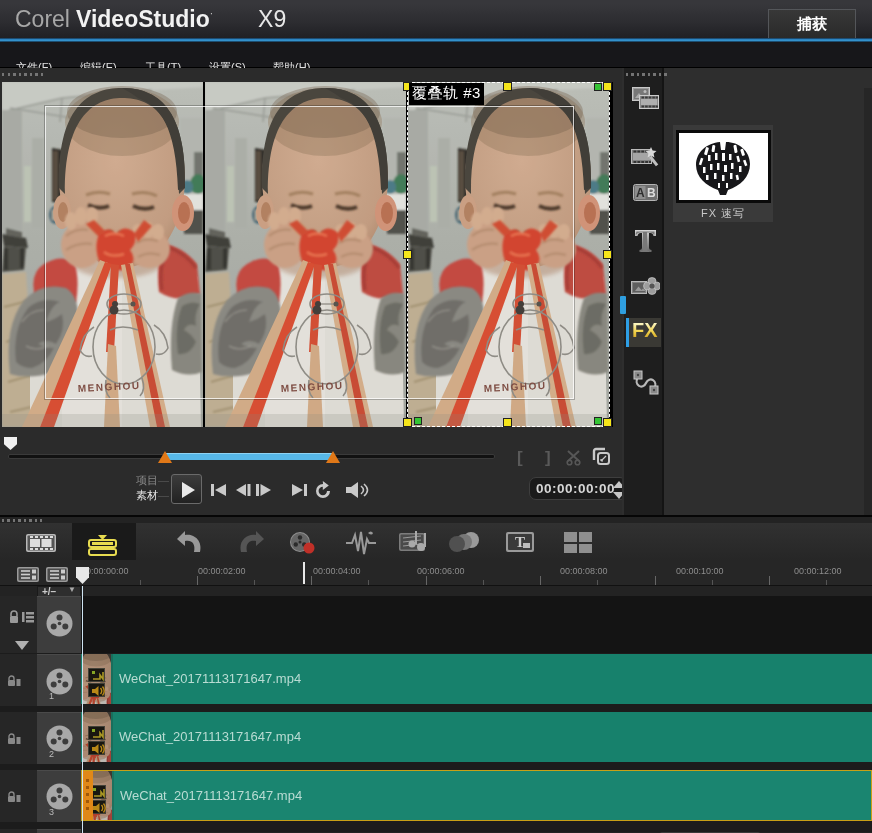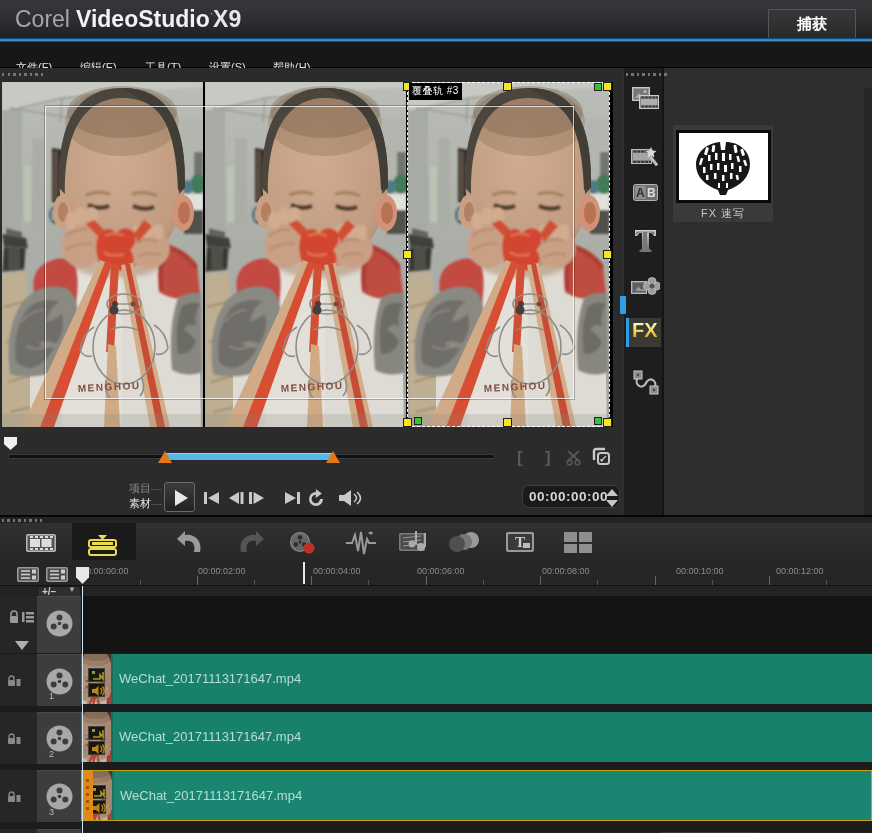--- a/index.html
+++ b/index.html
@@ -5,49 +5,49 @@
 * { margin:0; padding:0; box-sizing:border-box; }
 html,body { width:872px; height:833px; overflow:hidden; background:#000; font-family:"Liberation Sans",sans-serif; }
 #app { position:absolute; top:0; left:0; width:872px; height:833px; background:#0d0d0d; }
 .abs { position:absolute; }
 
 
 #titlebar { top:0; left:0; width:872px; height:38px; background:linear-gradient(#37373b 10%,#2c2c30 60%,#202024); }
 #logo { top:6px; left:15px; font-size:23px; color:#fff; letter-spacing:0px; }
 #logo .corel { color:#a7a7a7; font-weight:400; }
 #logo .vs { color:#f2f2f2; font-weight:700; margin-left:6px;}
-#logo .x9 { color:#e8e8e8; font-weight:700; }
+#logo .x9 { color:#e8e8e8; font-weight:400;margin-left:45px; }
 #captab { top:9px; left:768px; width:88px; height:29px; background:linear-gradient(#383838,#2a2a2a); border:1px solid #54565a; border-bottom:none; color:#fff; font-size:15px; font-weight:700; text-align:center; line-height:28px; }
 #blueline { top:38px; left:0; width:872px; height:4px; background:linear-gradient(#14304a,#2e89c8 40%,#3598d4 60%,#122c44);}
 
 
 #menubar { top:42px; left:0; width:872px; height:26px; background:#17171a; border-bottom:1px solid #000; }
 .menuitem { position:absolute; top:18px; color:#e2e2e2; font-size:11px; } .menuitem u { text-decoration:underline; }
 
 
 #preview { top:68px; left:0; width:622px; height:447px; background:#2b2b2b; }
 .gripdots { position:absolute; z-index:3; height:3px; background-image:repeating-linear-gradient(90deg,#7d7d7d 0 2.5px,transparent 2.5px 5.5px); opacity:.9;}
 #canvas { top:14px; left:2px; width:611px; height:345px; background:#000; overflow:hidden; }
 .vpanel { position:absolute; top:0; width:201px; height:345px; overflow:hidden; }
 #saferect { position:absolute; left:43px; top:24px; width:529px; height:293px; border:1px solid rgba(255,255,255,.75); box-shadow:0 0 0 1px rgba(0,0,0,.25); }
 #marquee { position:absolute; left:405px; top:0px; width:203px; height:345px; border:1px dashed #fff; outline:1px dashed #000; }
 .h { position:absolute; width:9px; height:9px; background:#f5e51b; border:1px solid #222; }
 .hg { position:absolute; width:8px; height:8px; background:#35c435; border:1px solid #222; }
-#ovlabel { position:absolute; left:407px; top:1px; background:#000; color:#fff; font-size:10px; padding:1px 3px 2px; letter-spacing:0.5px;}
+#ovlabel { position:absolute; left:407px; top:1px; background:#000; color:#fff; font-size:15px; padding:1px 3px 2px; letter-spacing:0.5px;}
 
 
 #scrubrow { top:366px; left:0; width:622px; height:36px; }
 #scrubtrack { position:absolute; left:8px; top:20px; width:487px; height:5px; background:#111; border:1px solid #3a3a3a; border-radius:2px;}
 #scrubsel { position:absolute; left:165px; top:19px; width:168px; height:7px; background:#57b8e8; border-top:1px solid #8ed4f4;}
 .trimh { position:absolute; top:17px; width:0; height:0; border-left:7px solid transparent; border-right:7px solid transparent; border-bottom:12px solid #e07818; }
 #playmark { position:absolute; left:4px; top:3px; width:13px; height:13px; background:#f0f0f0; clip-path:polygon(0 0,100% 0,100% 55%,50% 100%,0 55%); }
 .editico { position:absolute; top:16px; color:#5a5a5a; font-size:15px; font-weight:bold;}
 
 
-#transport { top:402px; left:9px; width:622px; height:45px;margin-top:8px; }
+#transport { top:402px; left:16px; width:622px; height:45px; }
 .lbl { position:absolute; font-size:11px; }
 #playbtn { position:absolute; left:155px; top:4px; width:31px; height:30px; background:linear-gradient(#3c3c3c,#222); border:1px solid #6a6a6a; border-radius:3px; }
 #playbtn:after { content:""; position:absolute; left:10px; top:7px; border-left:13px solid #e8e8e8; border-top:8px solid transparent; border-bottom:8px solid transparent; }
 #timecode { position:absolute; left:513px; top:7px; width:98px; height:23px; background:#1a1a1a; border:1px solid #3e3e3e; border-radius:7px; color:#d6d6d6; font-size:13.5px; line-height:21px; text-align:left; padding-left:6px; letter-spacing:0.5px; font-weight:bold; }
 
 
 #rightpanel { top:68px; left:622px; width:250px; height:447px; background:#2e2e2e; }
 #rtoolcol { position:absolute; left:2px; top:0; width:40px; height:447px; background:#1e1e1e; border-right:2px solid #141414; }
 #fxsel { position:absolute; left:4px; top:250px; width:35px; height:29px; background:#3a3934; border-left:3px solid #2e9fe6; }
 #fxtext { position:absolute; left:10px; top:251px; font-size:20px; font-weight:700; background:linear-gradient(#fcf6c0 20%,#f0d24a 55%,#c08a10); -webkit-background-clip:text; background-clip:text; -webkit-text-fill-color:transparent; }
@@ -510,23 +510,23 @@
           <rect x="15" y="0" width="13" height="10" fill="#8f8f8f"></rect>
         <rect x="0" y="12" width="13" height="9" fill="#8f8f8f"></rect>
           <rect x="15" y="12" width="13" height="9" fill="#8f8f8f"></rect>
       </svg>
     </div>
     <div id="ruler">
       <span class="rlabel" style="left:86px">0:00:00:00</span>
       <span class="rlabel" style="left:198px">00:00:02:00</span>
       <span class="rlabel" style="left:313px">00:00:04:00</span>
       <span class="rlabel" style="left:417px">00:00:06:00</span>
-      <span class="rlabel" style="left:542px">00:00:08:00</span>
+      <span class="rlabel" style="left:560px">00:00:08:00</span>
       <span class="rlabel" style="left:676px">00:00:10:00</span>
-      <span class="rlabel" style="left:776px">00:00:12:00</span>
+      <span class="rlabel" style="left:794px">00:00:12:00</span>
       <div class="rtick" style="left:197px"></div>
         <div class="rtick" style="left:311px"></div>
       <div class="rtick" style="left:426px"></div>
         <div class="abs" style="left:303px;top:2px;width:2px;height:22px;background:#e8e8e8"></div>
         <div class="rtick" style="left:540px"></div>
       <div class="rtick" style="left:655px"></div>
         <div class="rtick" style="left:769px"></div>
       <div class="rtickm" style="left:140px"></div>
         <div class="rtickm" style="left:254px"></div>
       <div class="rtickm" style="left:368px"></div>

